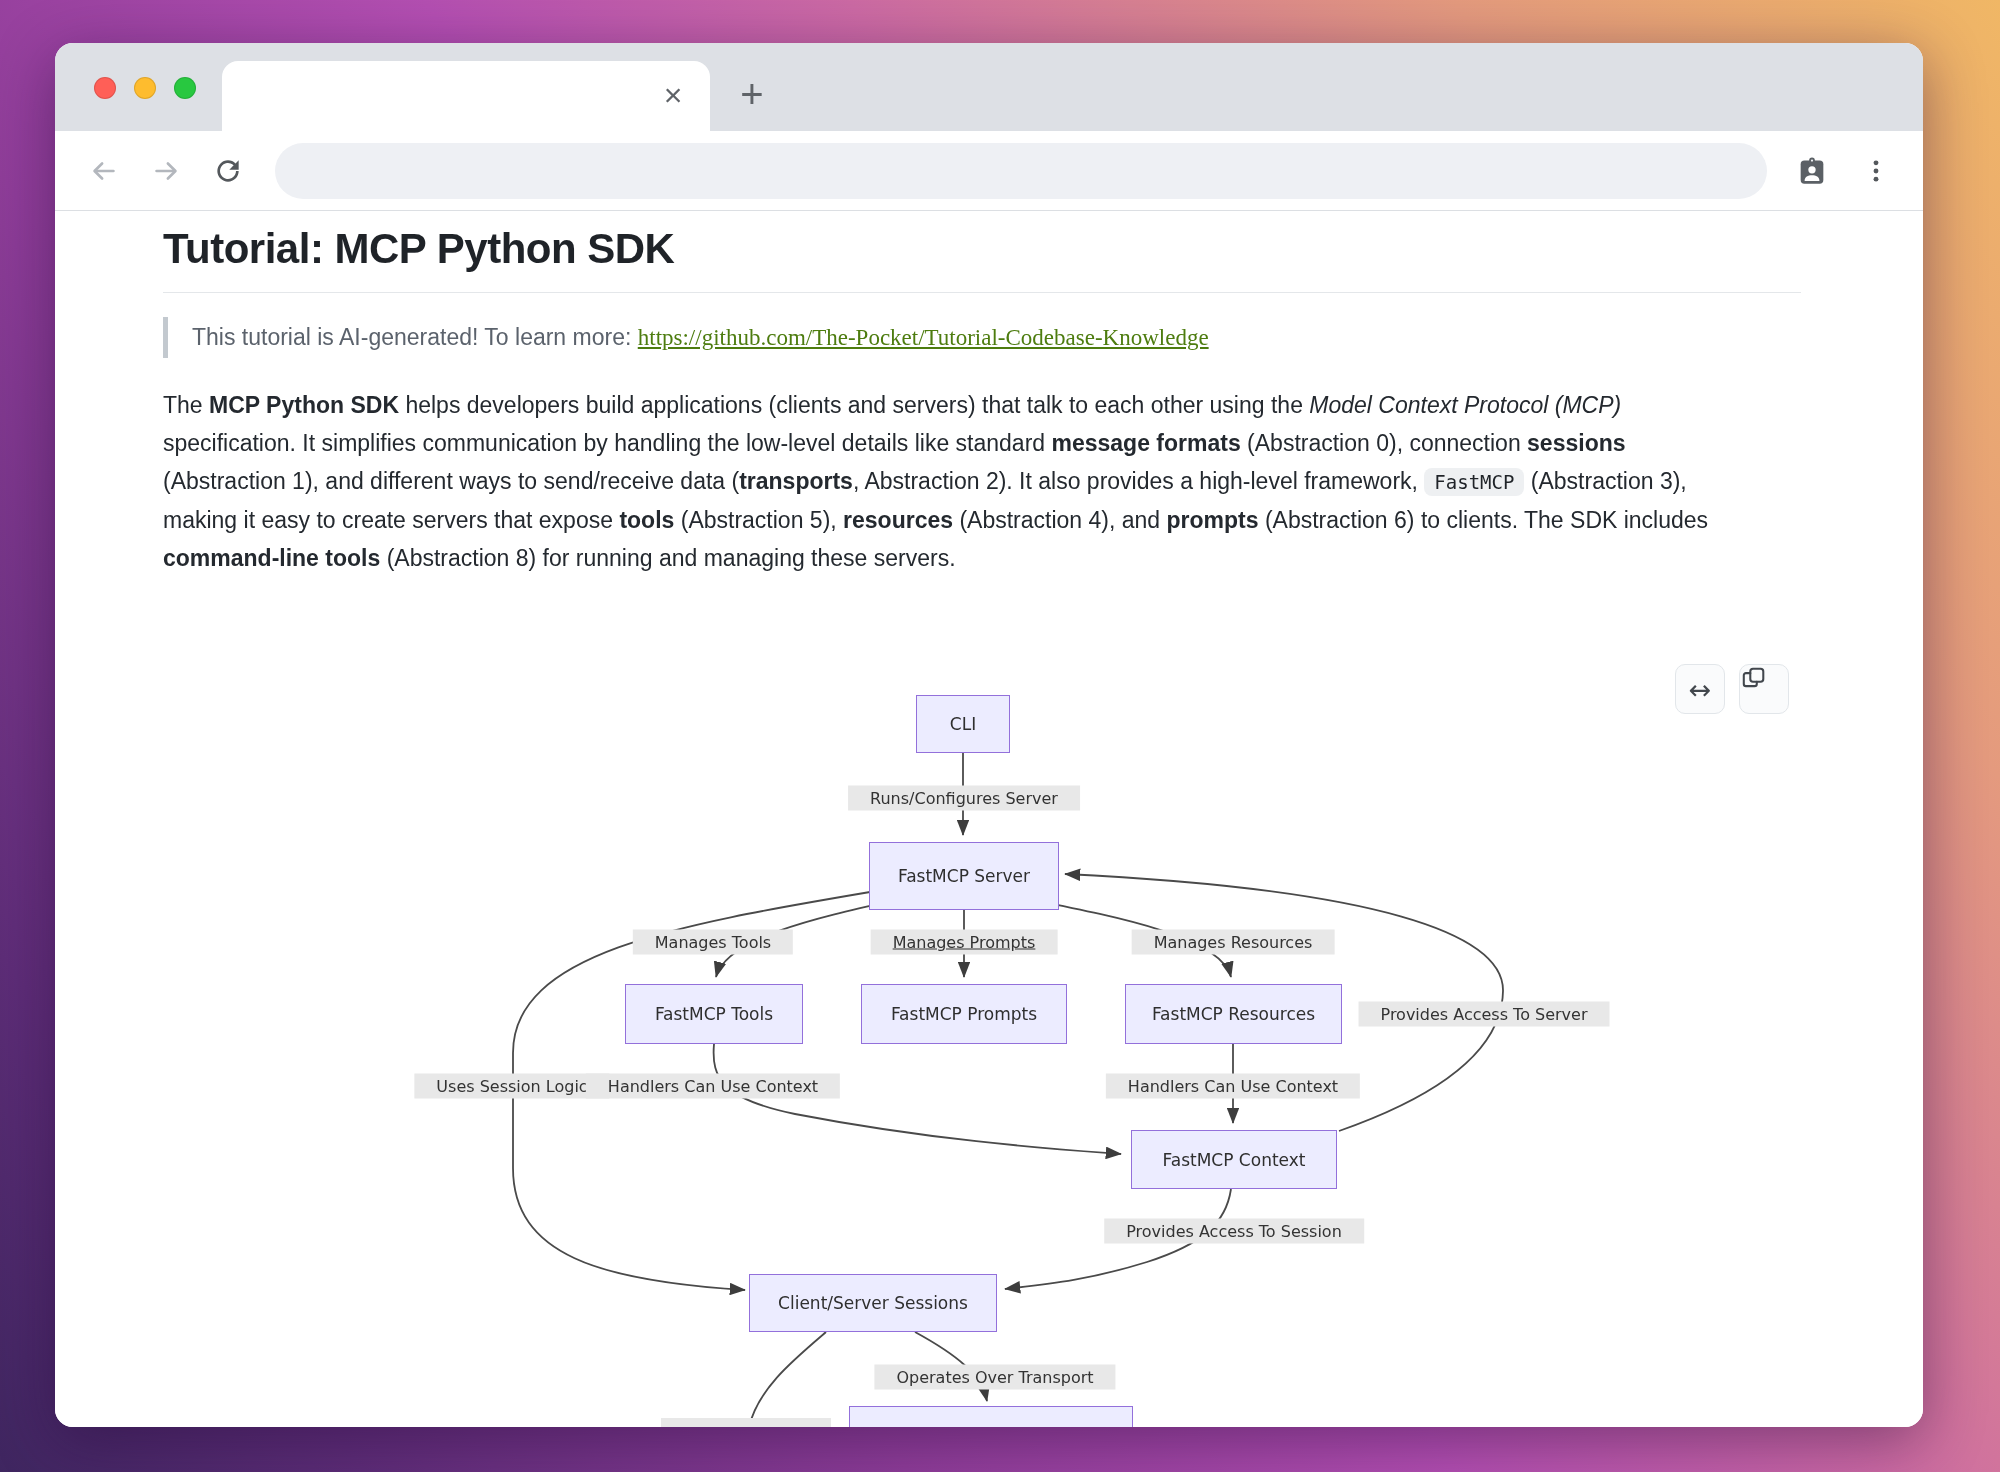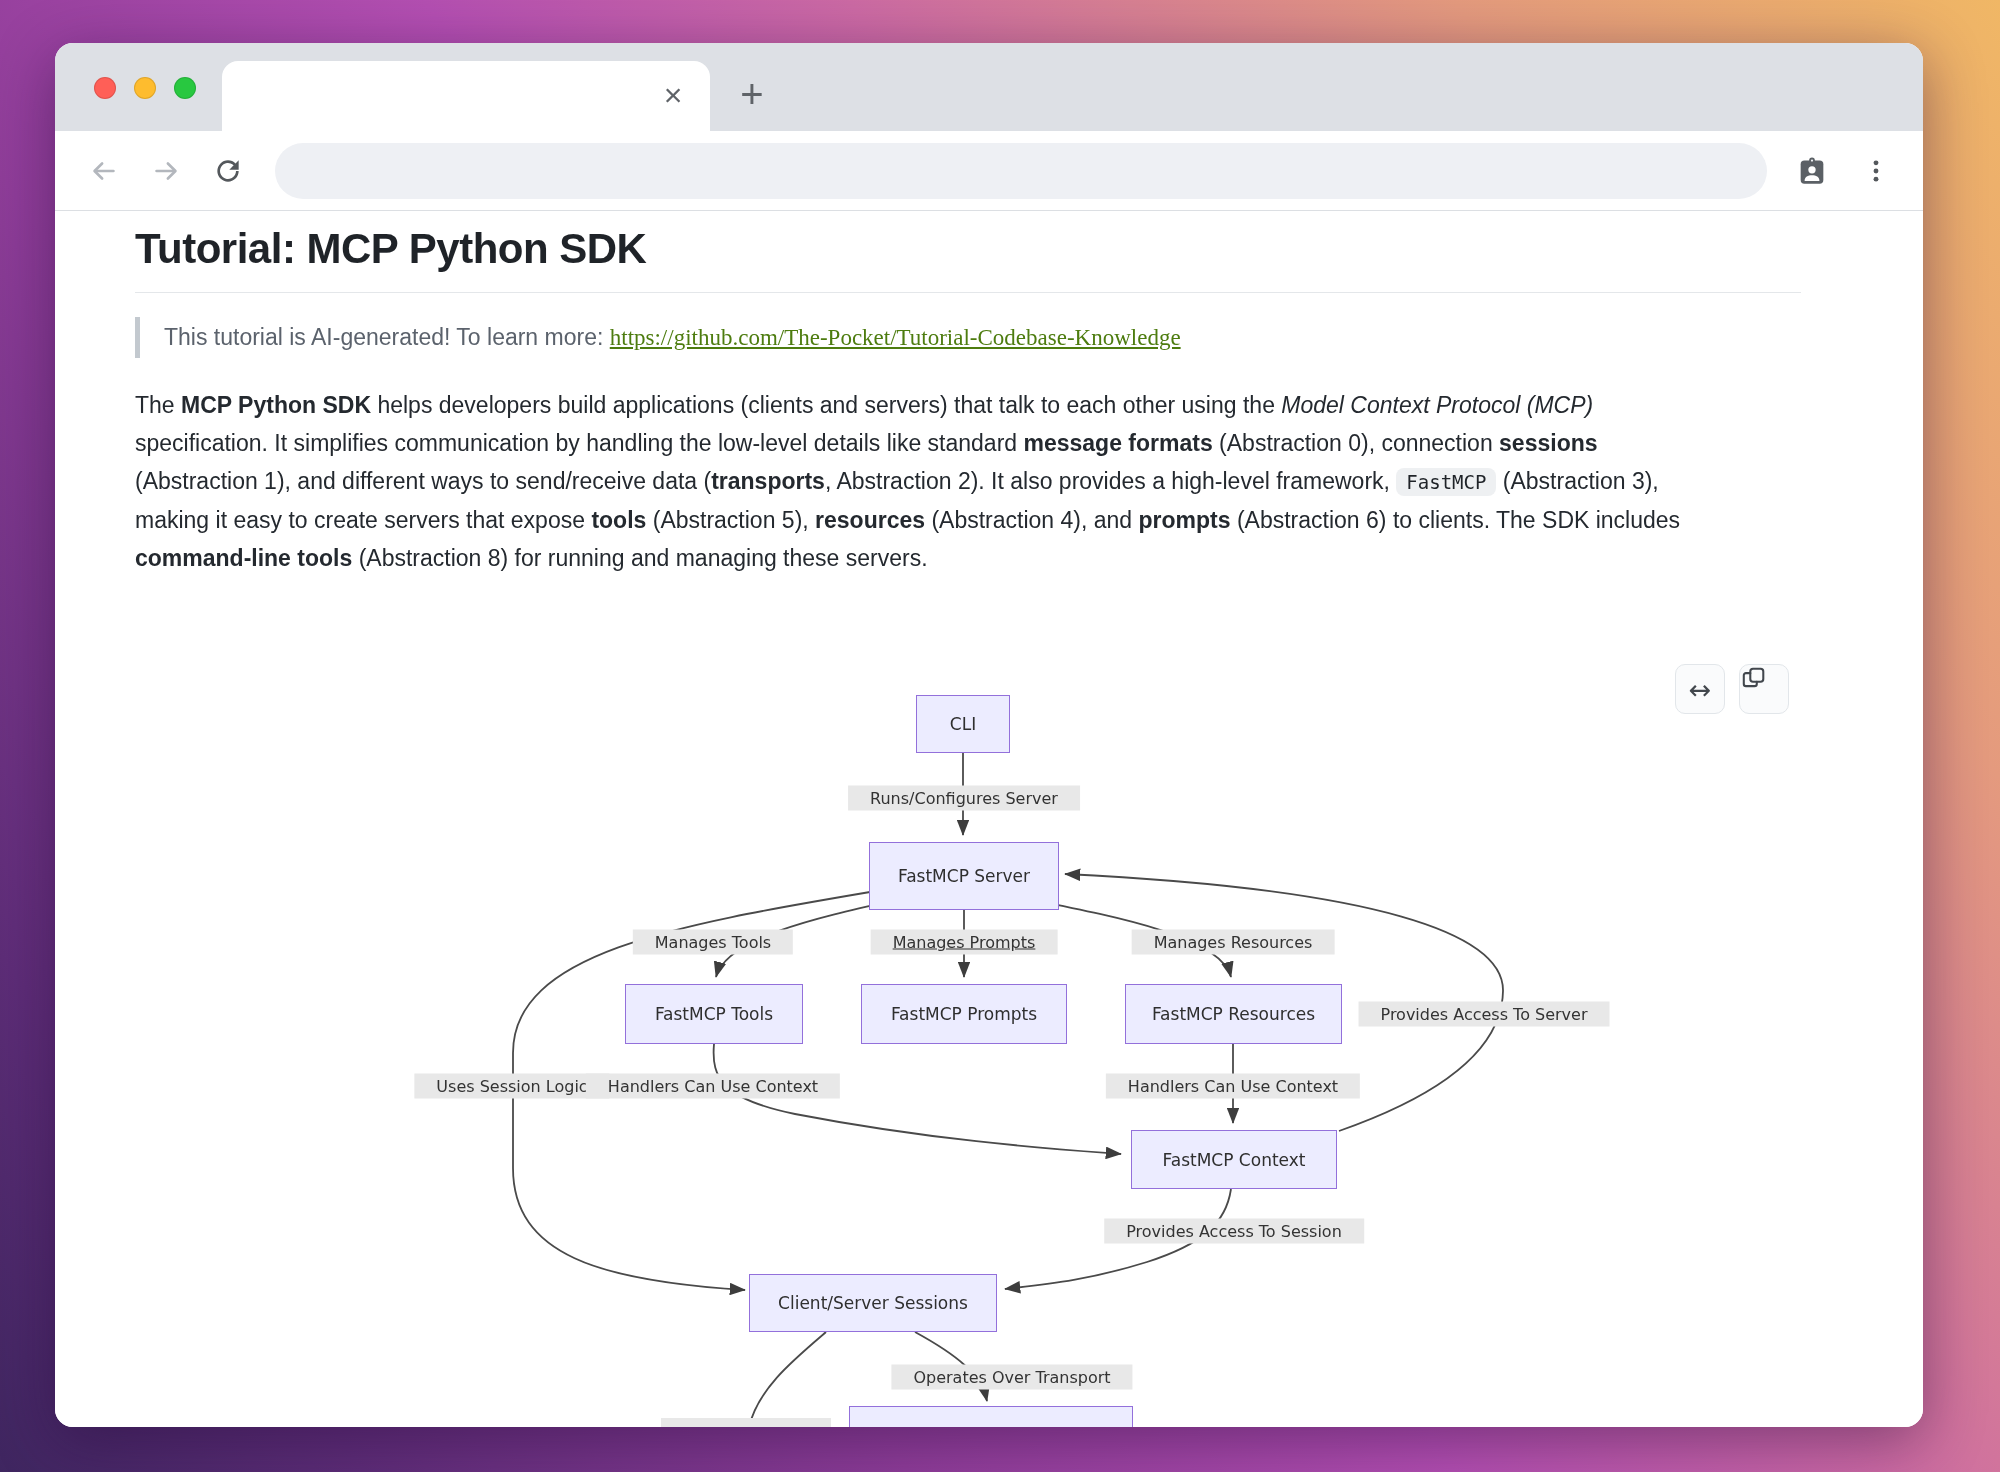--- a/index.html
+++ b/index.html
@@ -21,21 +21,21 @@
     text-align:center;color:#5f6368;font-weight:300;cursor:pointer;}
   
   .toolbar{height:79px;background:#fff;border-bottom:1px solid #dcdfe3;display:flex;align-items:center;padding:0 24px;}
   .navbtn{width:50px;height:50px;border-radius:50%;display:flex;align-items:center;justify-content:center;flex:0 0 auto;margin-right:12px;}
   .urlbar{flex:1;height:56px;border-radius:28px;background:#eef0f4;margin:0 22px 0 10px;border:none;outline:none;
     font-size:20px;padding:0 26px;color:#202124;}
   .tool-right{display:flex;align-items:center;gap:18px;flex:0 0 auto;}
   .iconbtn{width:46px;height:46px;display:flex;align-items:center;justify-content:center;}
   
   .page{position:absolute;left:0;right:0;top:168px;bottom:0;background:#fff;overflow:hidden;
-    padding:12px 122px 0 80px;color:#24292f;}
+    padding:12px 122px 0 108px;color:#24292f;}
   .page h1{margin:0;font-size:42px;font-weight:700;letter-spacing:-.5px;color:#1f2328;line-height:1.25;
     padding-bottom:16px;border-bottom:1px solid #e4e7ea;}
   .callout{margin:24px 0 0;border-left:5px solid #c3c9cf;padding:3px 0 3px 24px;font-size:23px;color:#5b626c;line-height:34px;}
   a.link{color:#4d7c0f;text-decoration:underline;cursor:pointer;font-family:Liberation Serif, serif;}
   .intro{margin:28px 0 0;font-size:23px;line-height:38px;max-width:1580px;}
   .intro strong,.source strong{font-weight:700;}
   .intro em{font-style:italic;}
   .intro code{font-family:"DejaVu Sans Mono",monospace;font-size:19px;background:#eef0f2;border-radius:8px;padding:3px 10px;color:#1f2328;}
   .source{margin:30px 0 0;font-size:23px;line-height:38px;}
   
@@ -158,19 +158,19 @@
       <div id="dlabels">
           <div class="elabel" style="left: 909px; top: 755px;">Runs/Configures Server</div>
           <div class="elabel" style="left: 658px; top: 899px;">Manages Tools</div>
           <div class="elabel" style="left: 909px; top: 899px; text-decoration: underline;">Manages Prompts</div>
           <div class="elabel" style="left: 1178px; top: 899px;">Manages Resources</div>
           <div class="elabel" style="left: 1429px; top: 971px;">Provides Access To Server</div>
           <div class="elabel" style="left: 457px; top: 1043px;">Uses Session Logic</div>
           <div class="elabel" style="left: 658px; top: 1043px;">Handlers Can Use Context</div>
           <div class="elabel" style="left: 1178px; top: 1043px;">Handlers Can Use Context</div>
           <div class="elabel" style="left: 1179px; top: 1188px;">Provides Access To Session</div>
-          <div class="elabel" style="left: 940px; top: 1334px; margin-left: 17px;">Operates Over Transport</div>
+          <div class="elabel" style="left: 940px; top: 1334px;">Operates Over Transport</div>
           <div class="elabel" style="left: 691px; top: 1387px; width: 126px; height: 18px;"></div>
         </div>
     </div>
 
   </div>
 </div>
 
 </body></html>

